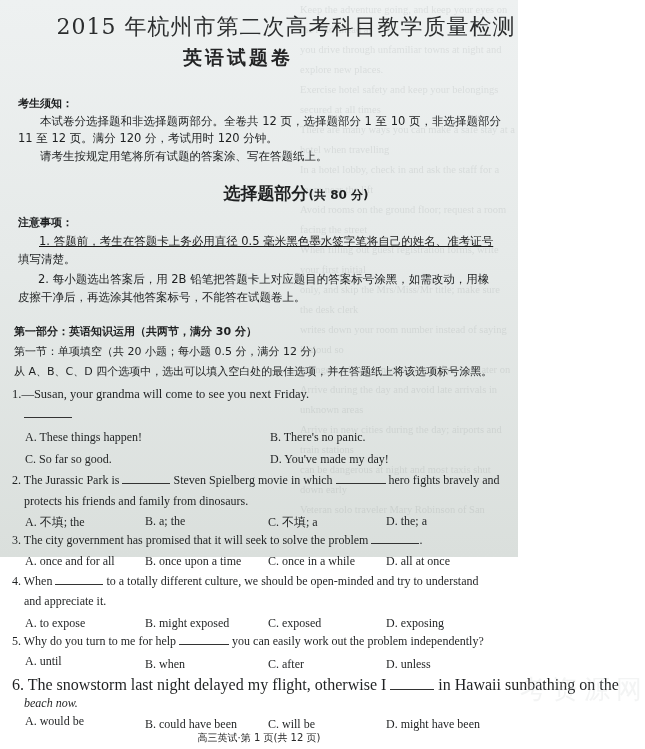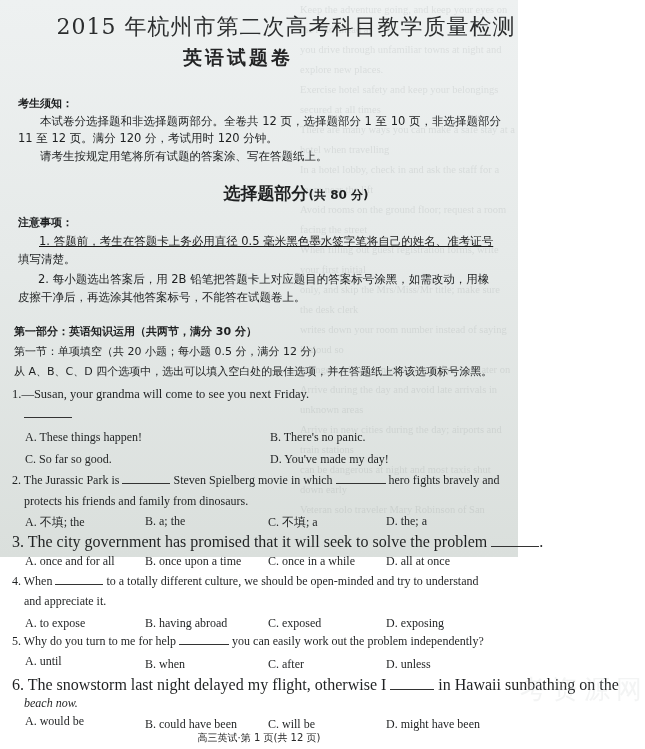--- a/index.html
+++ b/index.html
@@ -94,34 +94,34 @@
 
 <div class="abs en" style="left:12px; top:473px; font-size:12px;">
   <span>2.</span> <span>The Jurassic Park is</span> <span class="blank" style="width:48px"></span> <span>Steven Spielberg movie in which</span> <span class="blank" style="width:50px"></span> <span>hero fights bravely and</span>
 </div>
 <div class="abs en" style="left:24px; top:494px; font-size:12px;">protects his friends and family from dinosaurs.</div>
 <div class="abs opt" style="left:25px; top:514px;">A. 不填; the</div>
 <div class="abs opt" style="left:145px; top:514px;">B. a; the</div>
 <div class="abs opt" style="left:268px; top:514px;">C. 不填; a</div>
 <div class="abs opt" style="left:386px; top:514px;">D. the; a</div>
 
-<div class="abs en" style="left:12px; top:533px; font-size:16px;">
+<div class="abs en" style="left:12px; top:533px; font-size:12px;">
   <span>3.</span> <span>The city government has promised that it will seek to solve the problem</span> <span class="blank" style="width:48px"></span>.
 </div>
 <div class="abs opt" style="left:25px; top:554px;">A. once and for all</div>
 <div class="abs opt" style="left:145px; top:554px;">B. once upon a time</div>
 <div class="abs opt" style="left:268px; top:554px;">C. once in a while</div>
 <div class="abs opt" style="left:386px; top:554px;">D. all at once</div>
 
 <div class="abs en" style="left:12px; top:574px; font-size:12px;">
   <span>4.</span> <span>When</span> <span class="blank" style="width:48px"></span> <span>to a totally different culture, we should be open-minded and try to understand</span>
 </div>
 <div class="abs en" style="left:24px; top:594px; font-size:12px;">and appreciate it.</div>
 <div class="abs opt" style="left:25px; top:616px;">A. to expose</div>
-<div class="abs opt" style="left:145px; top:616px;">B. having abroad</div>
+<div class="abs opt" style="left:145px; top:616px;">B. might exposed</div>
 <div class="abs opt" style="left:268px; top:616px;">C. exposed</div>
 <div class="abs opt" style="left:386px; top:616px;">D. exposing</div>
 
 <div class="abs en" style="left:12px; top:634px; font-size:12px;">
   <span>5.</span> <span>Why do you turn to me for help</span> <span class="blank" style="width:50px"></span> <span>you can easily work out the problem independently?</span>
 </div>
 <div class="abs opt" style="left:25px; top:654px;">A. until</div>
 <div class="abs opt" style="left:145px; top:657px;">B. when</div>
 <div class="abs opt" style="left:268px; top:657px;">C. after</div>
 <div class="abs opt" style="left:386px; top:657px;">D. unless</div>

